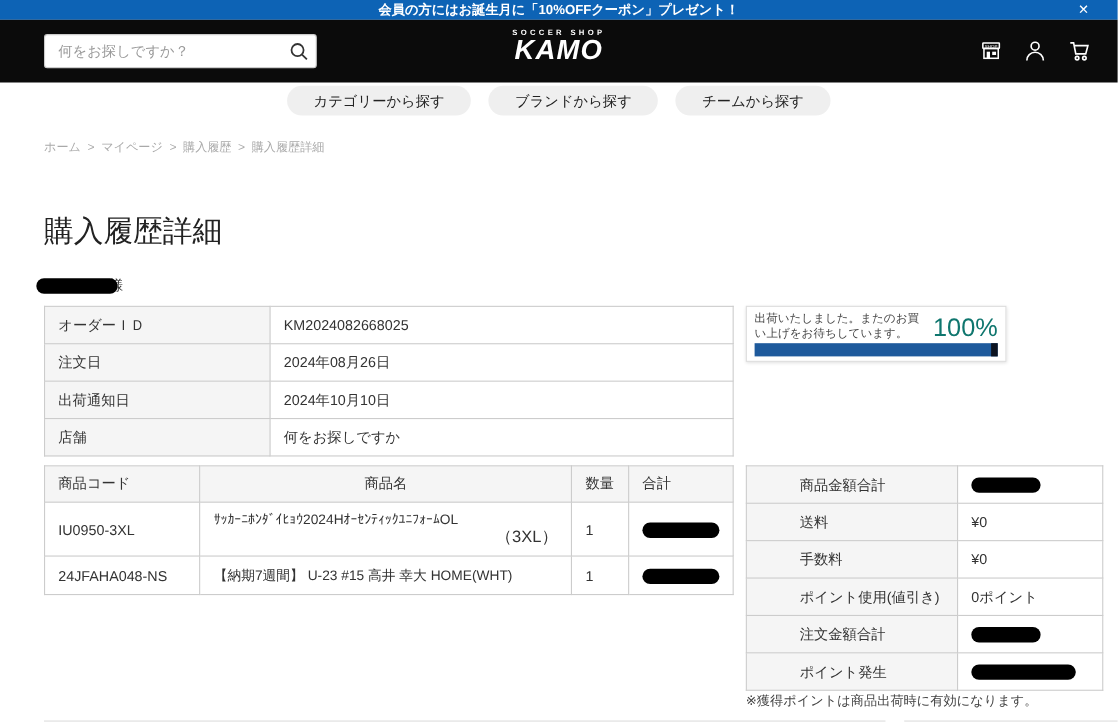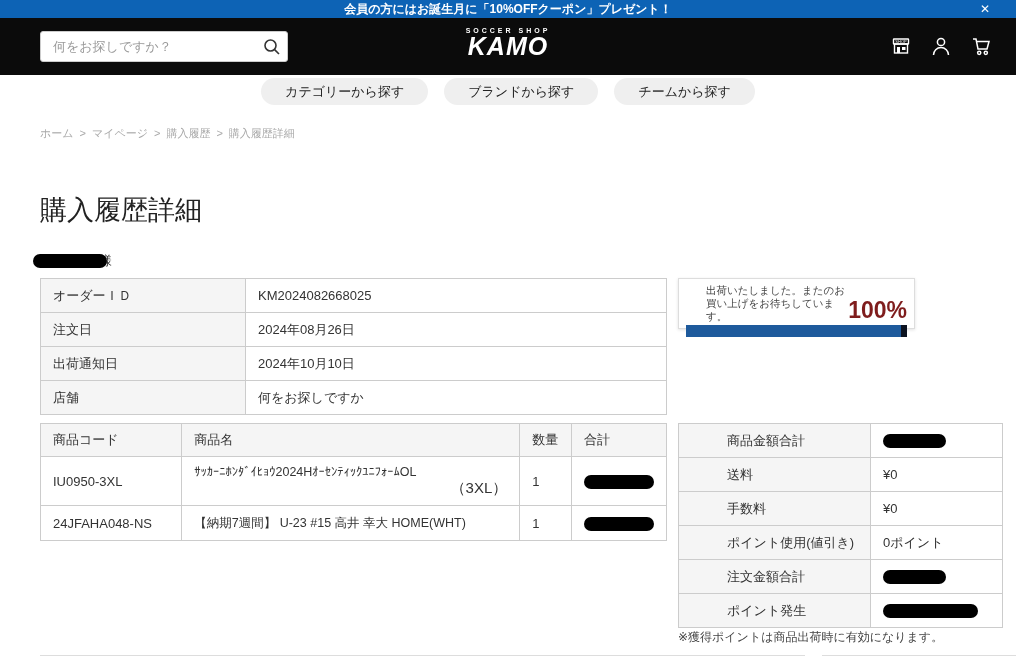--- a/index.html
+++ b/index.html
@@ -50,31 +50,31 @@
   td,th { border:1px solid #ccc; padding:6px 12px; text-align:left; font-weight:normal; vertical-align:middle; }
   .cell-label { background:#f5f5f5; }
 
   .order-table { position:absolute; left:40px; top:278px; width:627px; }
   .order-table td { height:34px; }
   .order-table .cell-label { width:205px; }
 
   
   .status-box { position:absolute; left:678px; top:278px; width:237px; height:51px;
     border:1px solid #ddd; background:#fff; box-shadow:0 1px 3px rgba(0,0,0,0.12); padding:5px 7px 0 7px; }
-  .status-top { display:flex; align-items:flex-end;margin-left:20px; }
+  .status-top { display:flex; align-items:center; }
   .status-msg { font-size:10.5px; color:#444; line-height:13px; width:163px; }
-  .status-percent { font-size:23px; font-weight:bold; color:#7f1d1d; line-height:26px; margin-left:2px; }
+  .status-percent { font-size:23px; font-weight:normal; color:#0f766e; line-height:26px; margin-left:2px; }
   .status-bar { position:relative; margin-top:2px; height:12px; background:#1e5a9c; }
   .status-bar-cap { position:absolute; right:0; top:0; width:6px; height:12px; background:#0c1320; }
 
   
   .items-table { position:absolute; left:40px; top:423px; width:627px; }
   .items-table th { background:#f5f5f5; height:33px; }
   .col-code { width:142px; }
-  .col-name { width:343px; }
+  .col-name { width:343px;text-align:center; }
   .col-qty  { width:52px; }
   .col-total{ width:90px; }
   .row-item1 td { height:49px; }
   .row-item2 td { height:35px; }
   .name-l1 { font-size:12.5px; display:block; }
   .name-l2 { font-size:15px; display:block;text-align:right; }
   .redact-total { width:70px; }
 
   
   .summary-table { position:absolute; left:678px; top:423px; width:325px; }

